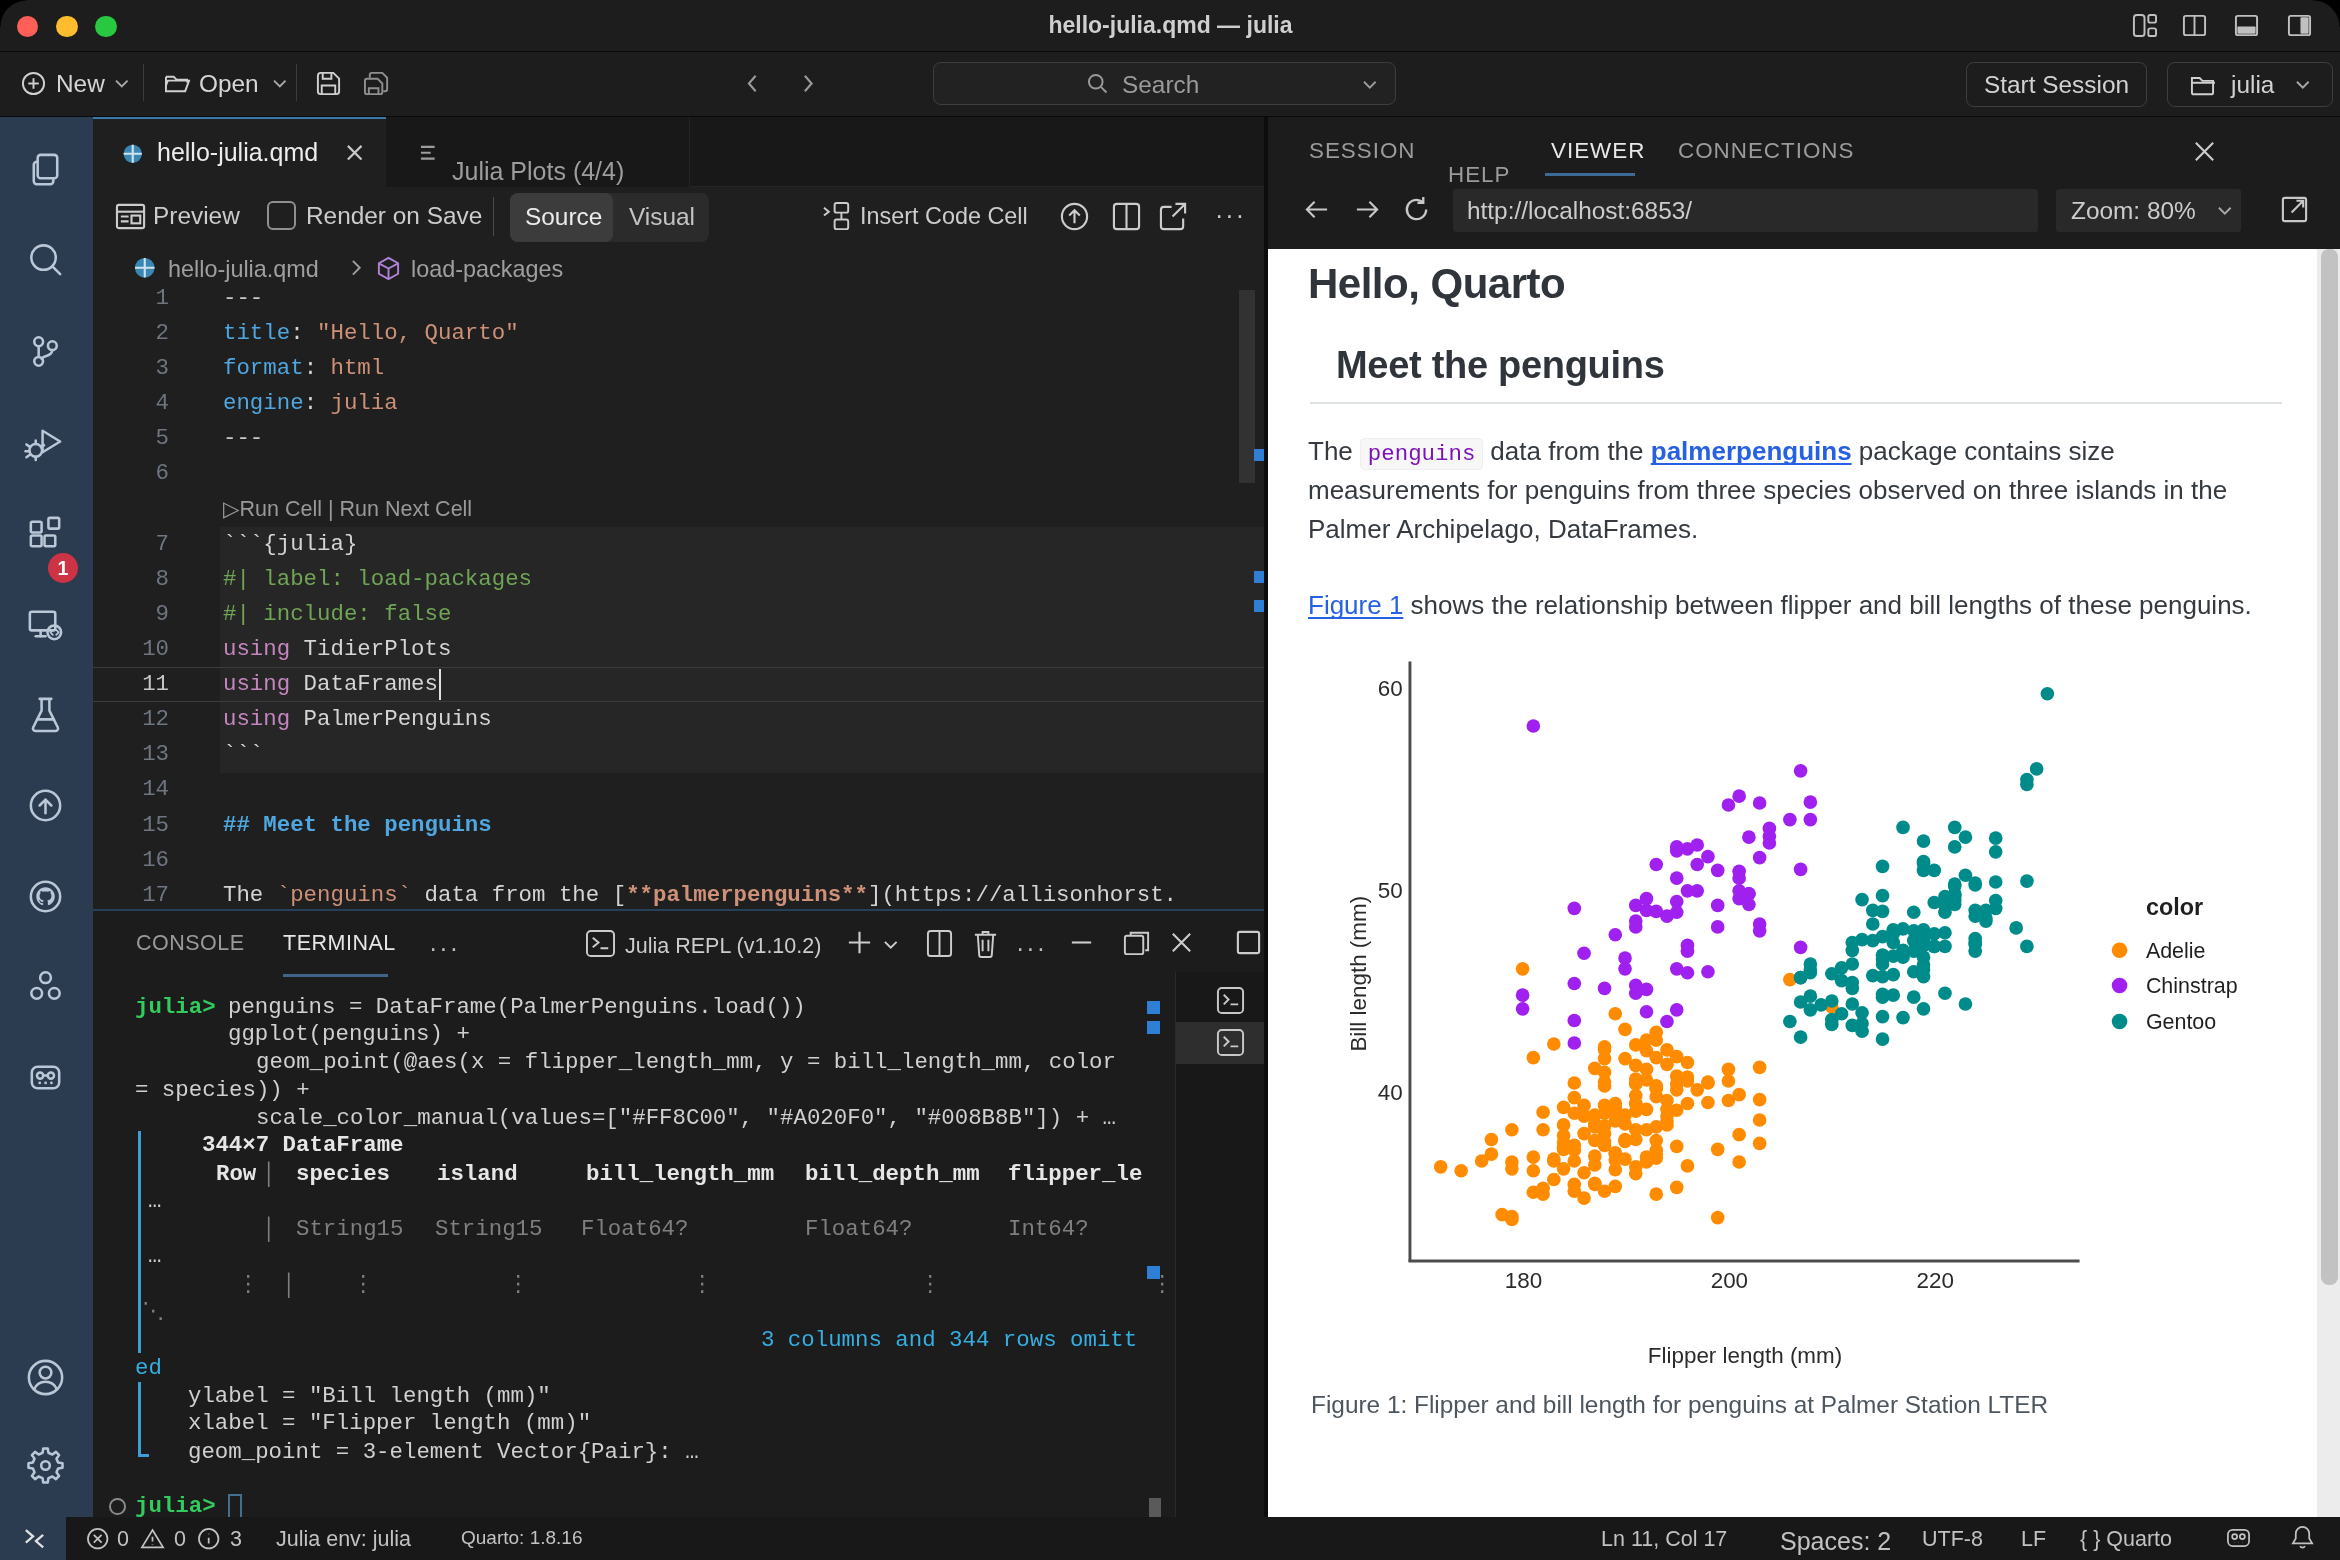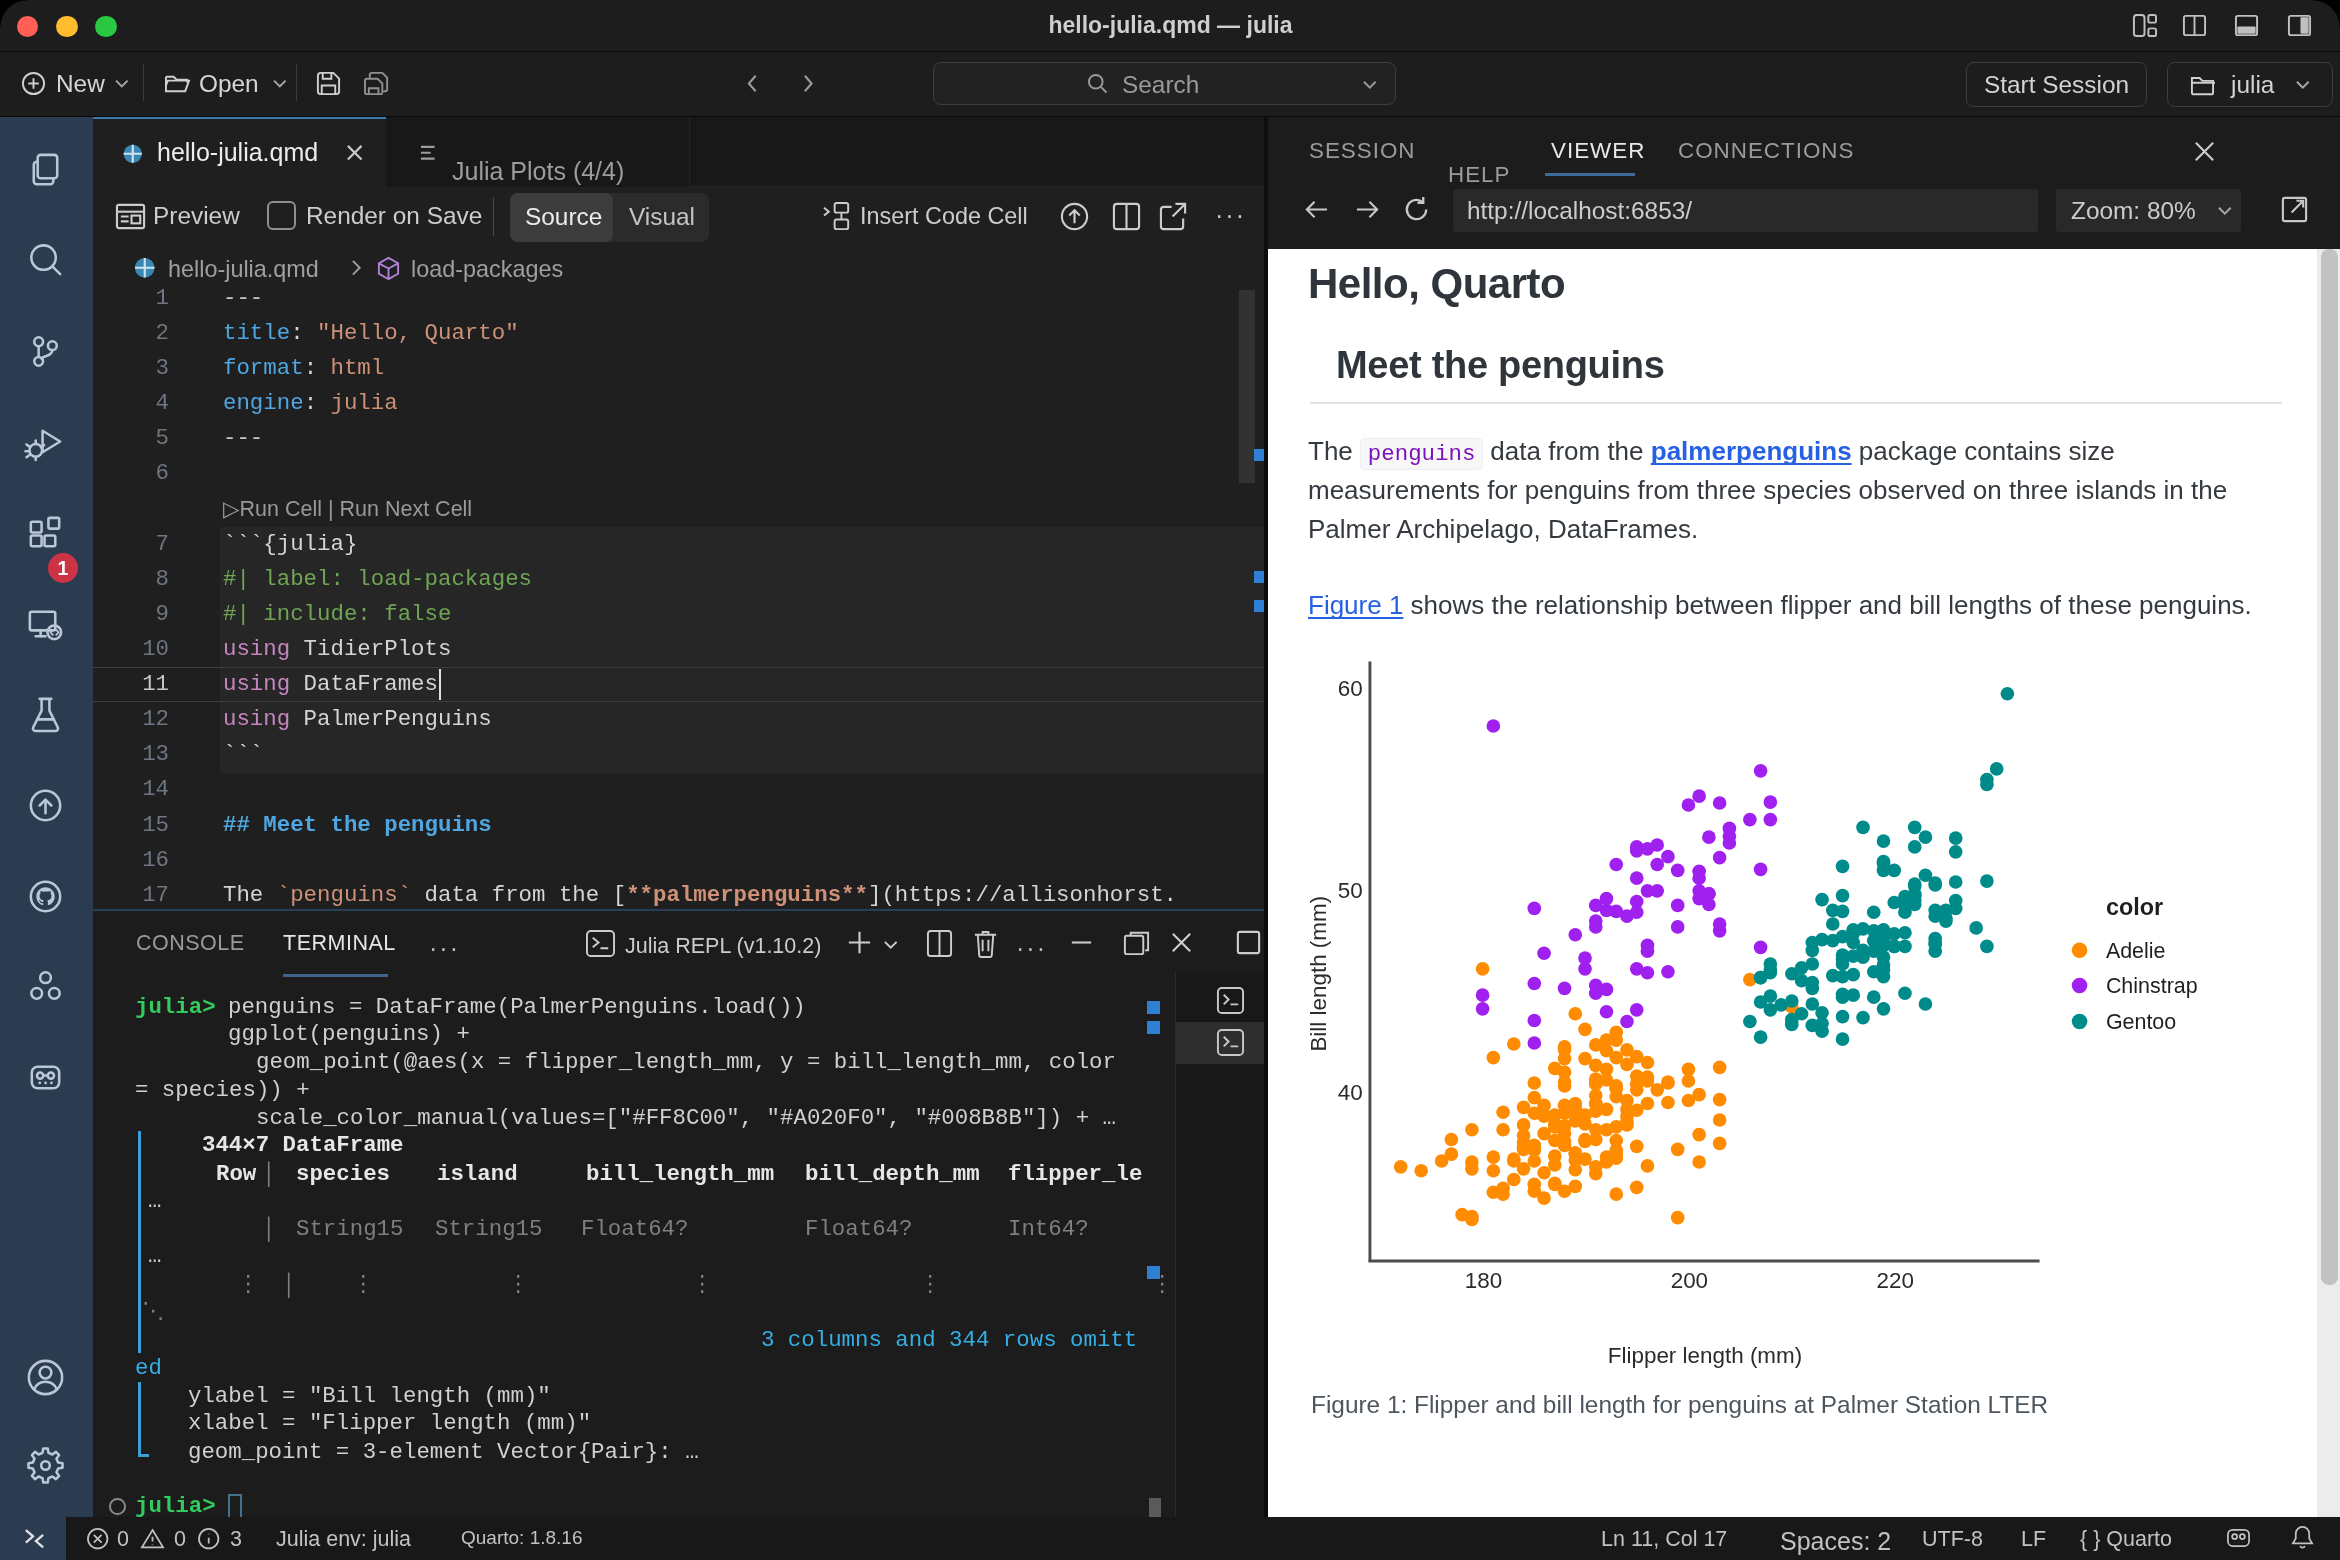--- a/index.html
+++ b/index.html
@@ -497,21 +497,21 @@
 <div class="abs" style="left:1268px;top:249px;width:1073px;height:1269px;background:#ffffff;"></div>
 <div class="abs" style="left:2317px;top:249px;width:23.4px;height:1269px;background:#ececec;"></div>
 <div class="abs" style="left:2321px;top:249px;width:16.6px;height:1036px;background:#c2c2c2;border-radius:7.8px;"></div>
 <div class="abs" style="left:1308px;top:261px;color:#2f353a;font-size:42px;font-weight:700;letter-spacing:-0.5px;line-height:45px;">Hello, Quarto</div>
 <div class="abs" style="left:1336px;top:345px;color:#2f353a;font-size:38px;font-weight:700;letter-spacing:-0.3px;line-height:41px;">Meet the penguins</div>
 <div class="abs" style="left:1310px;top:402px;width:972px;height:2px;background:#dee2e6;"></div>
 <div class="abs" style="left:1308px;top:436px;color:#343a40;font-size:26px;line-height:30px;">The <span style="font-family:'Liberation Mono',monospace;font-size:22.4px;color:#7d12ba;background:#f7f7f7;border:1px solid #eeeeee;border-radius:4.9px;padding:2px 6.8px;">penguins</span> data from the <a style="color:#2761e3;font-weight:700;text-decoration:underline;text-decoration-skip-ink:none;text-underline-offset:2.9px;">palmerpenguins</a> package contains size</div>
 <div class="abs" style="left:1308px;top:475px;color:#343a40;font-size:26px;line-height:30px;">measurements for penguins from three species observed on three islands in the</div>
 <div class="abs" style="left:1308px;top:514px;color:#343a40;font-size:26px;line-height:30px;">Palmer Archipelago, DataFrames.</div>
 <div class="abs" style="left:1308px;top:590px;color:#343a40;font-size:26px;line-height:30px;"><a style="color:#2761e3;text-decoration:underline;text-decoration-skip-ink:none;text-underline-offset:2.9px;">Figure 1</a> shows the relationship between flipper and bill lengths of these penguins.</div>
-<div class="abs" style="left:1228px;top:249px;width:1073px;height:1269px;">
+<div class="abs" style="left:1268px;top:249px;width:1073px;height:1269px;">
     <svg width="1073" height="1269" viewBox="1300 255 1100 1301" font-family="Liberation Sans, sans-serif">
 <g>
         <circle cx="1688" cy="1191" r="7" fill="#FF8C00"></circle> 
         <circle cx="1719" cy="1083" r="7" fill="#FF8C00"></circle> 
         <circle cx="1540" cy="1245" r="7" fill="#FF8C00"></circle> 
         <circle cx="1677" cy="1158" r="7" fill="#FF8C00"></circle> 
         <circle cx="1666" cy="1188" r="7" fill="#FF8C00"></circle> 
         <circle cx="1730" cy="1089" r="7" fill="#FF8C00"></circle> 
         <circle cx="1666" cy="1085" r="7" fill="#FF8C00"></circle> 
         <circle cx="1698" cy="1179" r="7" fill="#FF8C00"></circle> 

